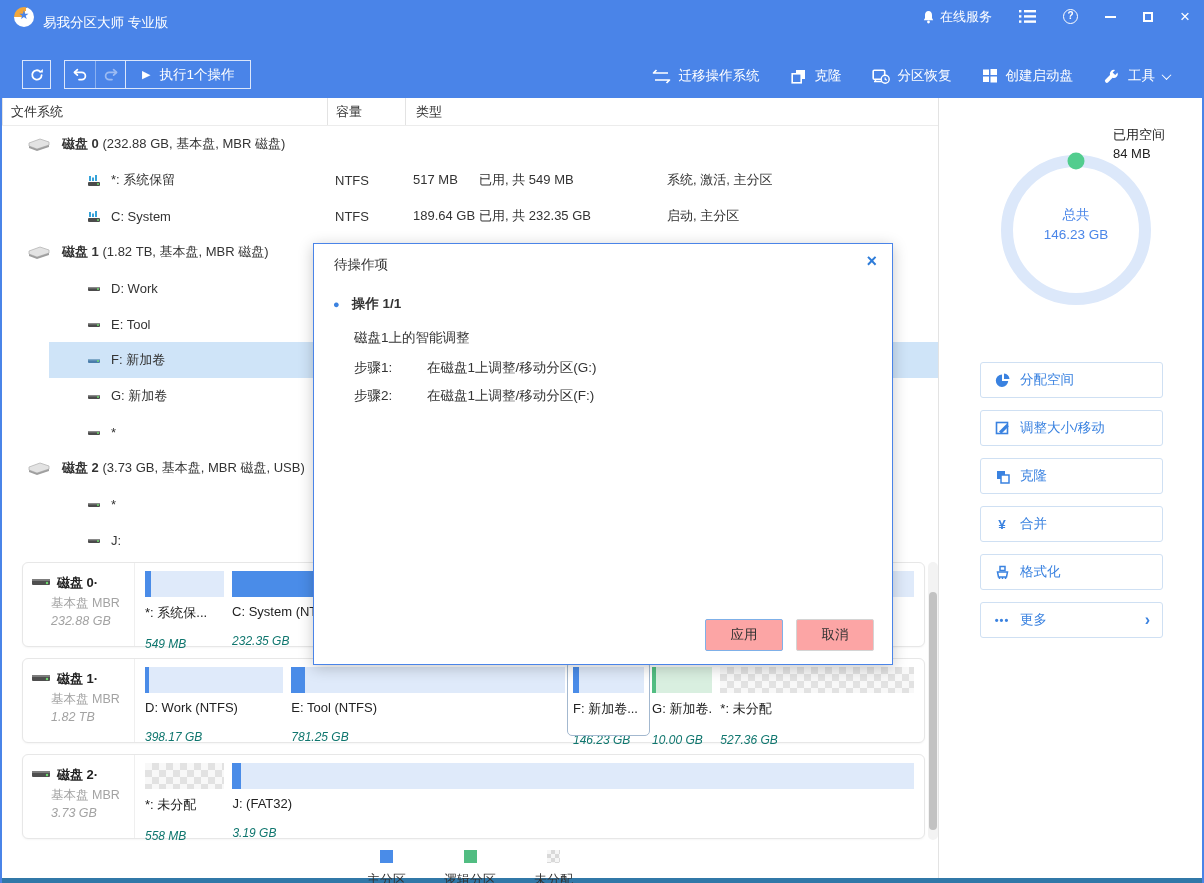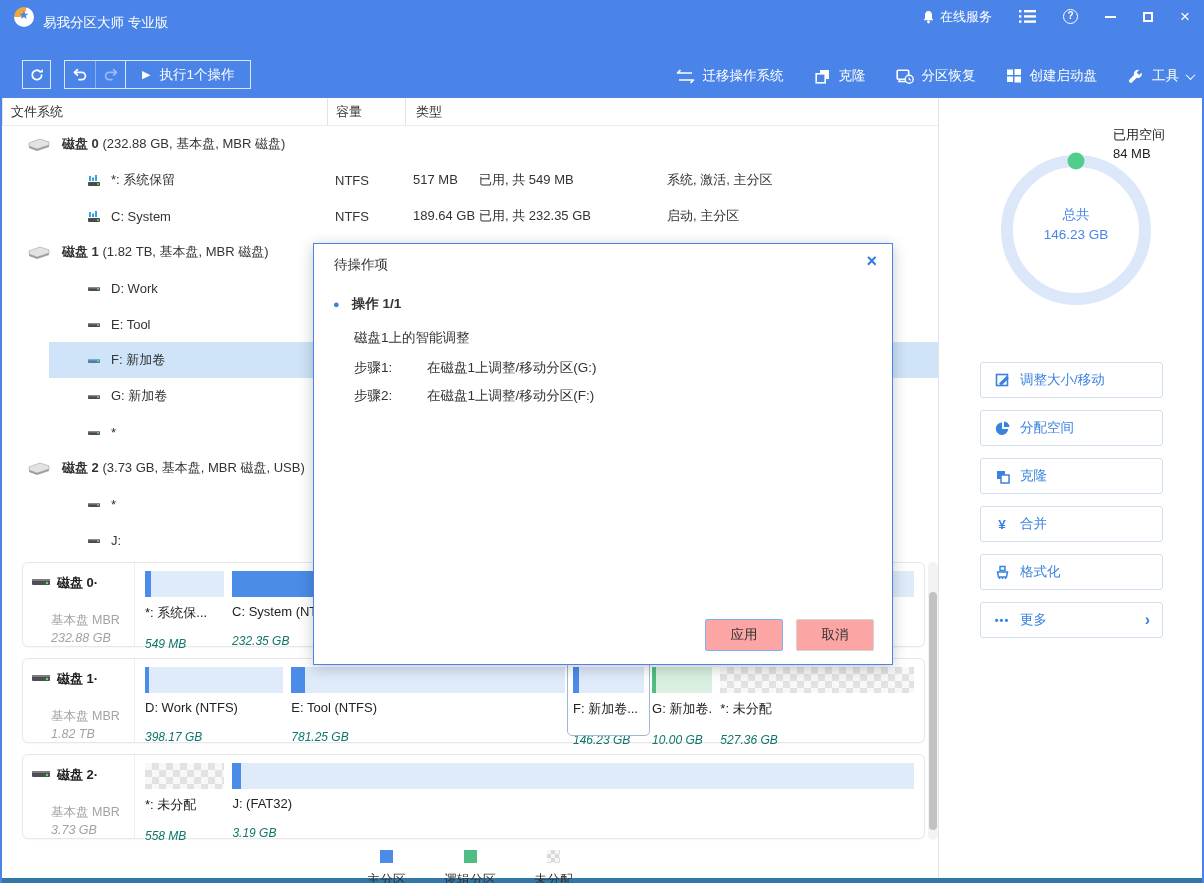--- a/index.html
+++ b/index.html
@@ -22,21 +22,21 @@
   .toolbar { height:65px; background:#4a84e8; position:relative; flex-shrink:0; color:#fff; }
   .tool-left { position:absolute; left:20px; bottom:9px; display:flex; align-items:stretch; }
   .sqbtn { width:29px; height:29px; border:1px solid rgba(255,255,255,.8); display:flex; align-items:center; justify-content:center; }
   .btngroup { display:flex; margin-left:13px; border:1px solid rgba(255,255,255,.8); }
   .btngroup .seg { height:27px; display:flex; align-items:center; justify-content:center; }
   .seg.w { width:30px; }
   .seg + .seg { border-left:1px solid rgba(255,255,255,.8); }
   .seg.exec { padding:0 16px; gap:9px; font-size:13.5px; }
   .seg.disabled { opacity:.45; }
   .playglyph { font-size:11px; }
-  .tool-right { position:absolute; right:8px; bottom:13px; display:flex; align-items:center; gap:30px; }
+  .tool-right { position:absolute; right:32px; bottom:13px; display:flex; align-items:center; gap:30px; }
   .tr-item { display:flex; align-items:center; gap:8px; font-size:13.5px; }
   .chev-down { width:7px; height:7px; border-right:1.7px solid #fff; border-bottom:1.7px solid #fff; transform:rotate(45deg) translate(-1px,-1px); }
 
   
   .content { flex:1; display:flex; min-height:0; }
   .left-area { width:936px; position:relative; background:#fff; }
   .sidebar { flex:1; border-left:1px solid #e3e3e3; position:relative; background:#fff; }
   .bottomstrip { height:5px; background:#3178a8; flex-shrink:0; }
 
   
@@ -59,21 +59,21 @@
   .dname b { font-weight:bold; }
   .dinfo-txt { margin-left:0px; }
 
   
   .diskmap { padding-top:4px; }
   .dpanel { margin:0 13px 11px 20px; height:85px; border:1px solid #e7e7e7; border-radius:6px; background:#fff; display:flex; box-shadow:0 1px 2px rgba(0,0,0,.04); }
   .dpanel + .dpanel { margin-top:0; }
   .dleft { width:112px; flex-shrink:0; border-right:1px solid #efefef; position:relative; padding:11px 0 0 28px; }
   .dleft .hddic { position:absolute; left:9px; top:13px; }
   .dleft .nm { font-size:13px; font-weight:bold; color:#222; margin-left:6px; }
-  .dleft .mt { font-size:12.5px; color:#a3a3a3; margin-top:20px; }
+  .dleft .mt { font-size:12.5px; color:#a3a3a3; margin-top:3px; }
   .dleft .sz { font-size:12.5px; color:#a3a3a3; font-style:italic; margin-top:2px; }
   .dparts { flex:1; display:flex; gap:8px; padding:8px 10px; min-width:0; }
   .dpart { position:relative; min-width:0; }
   .pbar { height:26px; background:#dfeafa; overflow:hidden; }
   .pbar i { display:block; height:100%; background:#4a8ce8; min-width:4px; }
   .pbar.lg { background:#d9efe0; }
   .pbar.lg i { background:#52bd82; }
   .pbar.un { background-image:linear-gradient(45deg,#e2e2e2 25%,transparent 25%,transparent 75%,#e2e2e2 75%),linear-gradient(45deg,#e2e2e2 25%,#f8f8f8 25%,#f8f8f8 75%,#e2e2e2 75%); background-size:14px 14px; background-position:0 0,7px 7px; }
   .plabel { font-size:13px; color:#222; margin-top:7px; white-space:nowrap; overflow:hidden; }
   .psize { font-size:12px; color:#0f766e; font-style:italic; margin-top:15px; white-space:nowrap; }
@@ -554,34 +554,34 @@
         <div class="donut-center">
           <div>总共</div>
           <div>146.23 GB</div>
         </div>
       </div>
 
       <div class="actions">
         <div class="act">
           <span class="aicon">
               <svg width="15" height="15" viewBox="0 0 15 15">
-                <rect x="1.5" y="1.5" width="11" height="11" fill="none" stroke="#3a82e0" stroke-width="1.6"></rect>
-                <path d="M4 13.5 L11.5 6 L13.8 8.3 L6.3 15.8 Z" fill="#3a82e0" transform="translate(0,-3)"></path>
+                <path d="M7 8 L7 1.5 A6.2 6.2 0 1 0 13.2 8 Z" fill="#3a82e0"></path>
+                <path d="M9 6 L9 0.5 A6.2 6.2 0 0 1 14.5 6 Z" fill="#3a82e0"></path>
               </svg>
             </span>
-          <span>调整大小/移动</span>
+          <span>分配空间</span>
         </div>
         <div class="act">
           <span class="aicon">
               <svg width="15" height="15" viewBox="0 0 15 15">
-                <path d="M7 8 L7 1.5 A6.2 6.2 0 1 0 13.2 8 Z" fill="#3a82e0"></path>
-                <path d="M9 6 L9 0.5 A6.2 6.2 0 0 1 14.5 6 Z" fill="#3a82e0"></path>
+                <rect x="1.5" y="1.5" width="11" height="11" fill="none" stroke="#3a82e0" stroke-width="1.6"></rect>
+                <path d="M4 13.5 L11.5 6 L13.8 8.3 L6.3 15.8 Z" fill="#3a82e0" transform="translate(0,-3)"></path>
               </svg>
             </span>
-          <span>分配空间</span>
+          <span>调整大小/移动</span>
         </div>
         <div class="act">
           <span class="aicon">
               <svg width="15" height="15" viewBox="0 0 15 15">
                 <rect x="2" y="2" width="8" height="8" fill="#3a82e0"></rect>
                 <rect x="6" y="6" width="8" height="8" fill="#fff" stroke="#3a82e0" stroke-width="1.5"></rect>
               </svg>
             </span>
           <span>克隆</span>
         </div>

